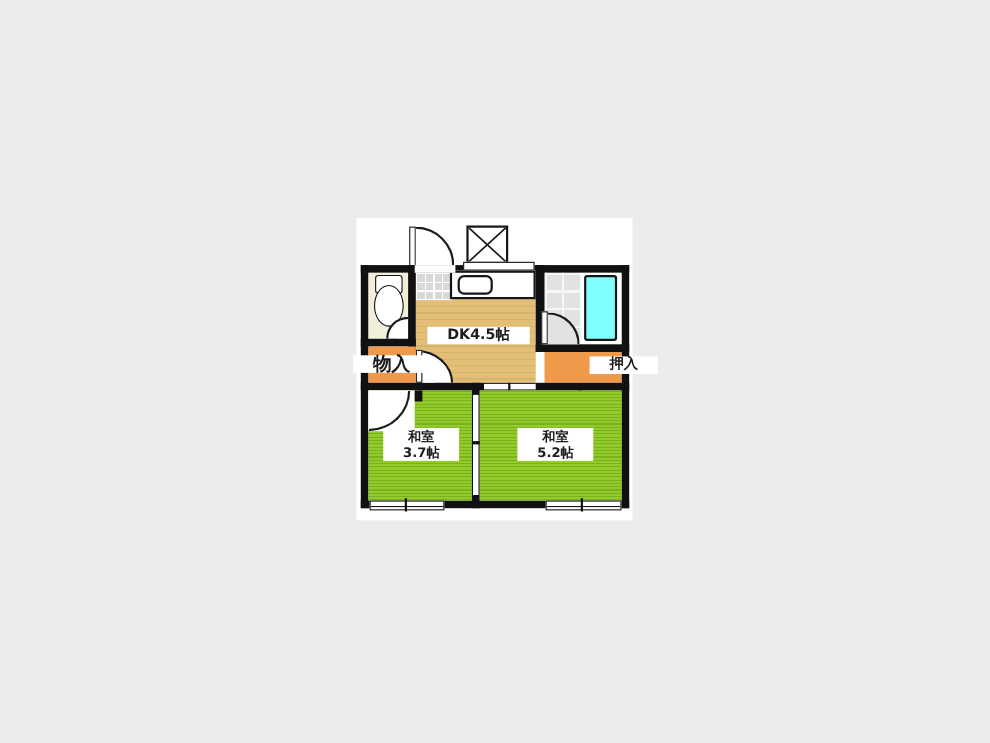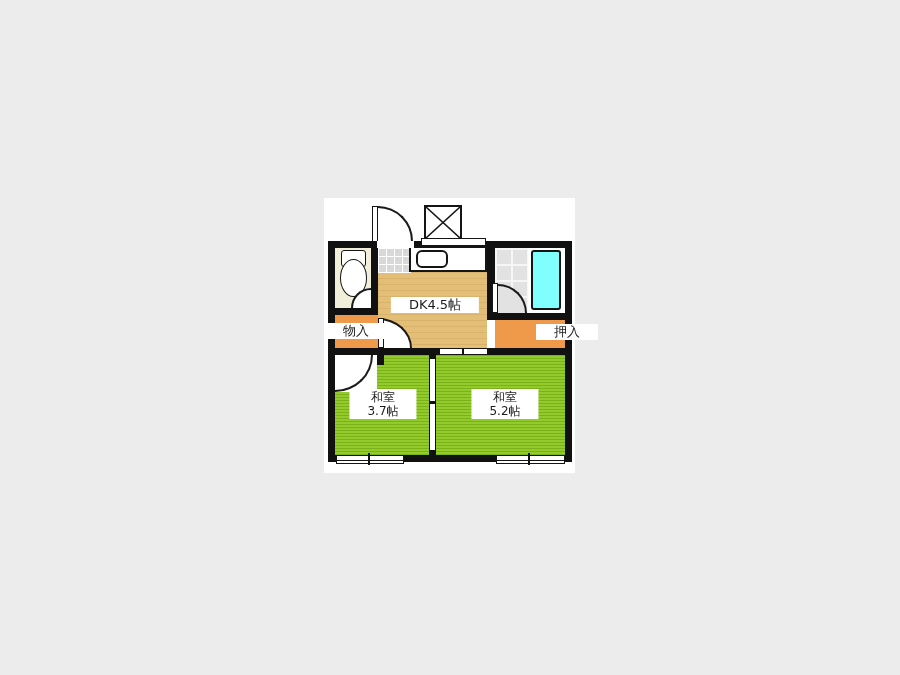--- a/index.html
+++ b/index.html
@@ -42,21 +42,21 @@
   .whitebox{background:#fff;border:1px solid #151515;box-sizing:border-box;}
   .arc{box-sizing:border-box;background:#fff;border:0 solid #1a1a1a;}
   .arc-tr{border-top-right-radius:100% 100%;border-top-width:2px;border-right-width:2px;}
   .arc-br{border-bottom-right-radius:100% 100%;border-bottom-width:2px;border-right-width:2px;}
   .arc-tl{border-top-left-radius:100% 100%;border-top-width:2px;border-left-width:2px;}
   .leaf{background:#fff;border:1px solid #151515;box-sizing:border-box;}
   .label{
     position:absolute;transform:translate(-50%,-50%);
     background:var(--c-label_bg,#fff);color:var(--c-label_text,#1c1c1c);
     font-size:12px;line-height:14px;text-align:center;
-    padding:1px 18px;white-space:nowrap;font-weight:normal;
+    padding:1px 18px;white-space:nowrap;font-weight:bold;
   }
   .tick{background:var(--c-wall,#111);}
   .winline{position:absolute;left:0;right:0;top:50%;height:1px;background:#151515;}
   svg{display:block;}
 </style>
 </head>
 <body>
 
 <div>
   <div id="canvas">
@@ -126,21 +126,21 @@
     <div class="abs whitebox" style="left:12px;top:257px;width:68px;height:9px;">
         <div class="winline"></div>
       </div>
     <div class="abs tick" style="left:44px;top:255px;width:2px;height:12px;"></div>
     <div class="abs whitebox" style="left:172px;top:257px;width:69px;height:9px;">
         <div class="winline"></div>
       </div>
     <div class="abs tick" style="left:204px;top:255px;width:2px;height:12px;"></div>
 
     <div class="label" style="left:111px;top:107px;font-size:13px;">DK4.5帖</div>
-    <div class="label" style="left:32px;top:133px;font-size:13px;">物入</div>
+    <div class="label" style="left:32px;top:133px;font-size:17px;">物入</div>
     <div class="label" style="left:207px;top:134px;font-size:13px;margin-left:36px;">押入</div>
     <div class="label" style="left:59px;top:206px;">
       <div>和室</div>
       <div>3.7帖</div>
     </div>
     <div class="label" style="left:181px;top:206px;">
       <div>和室</div>
       <div>5.2帖</div>
     </div>
 

